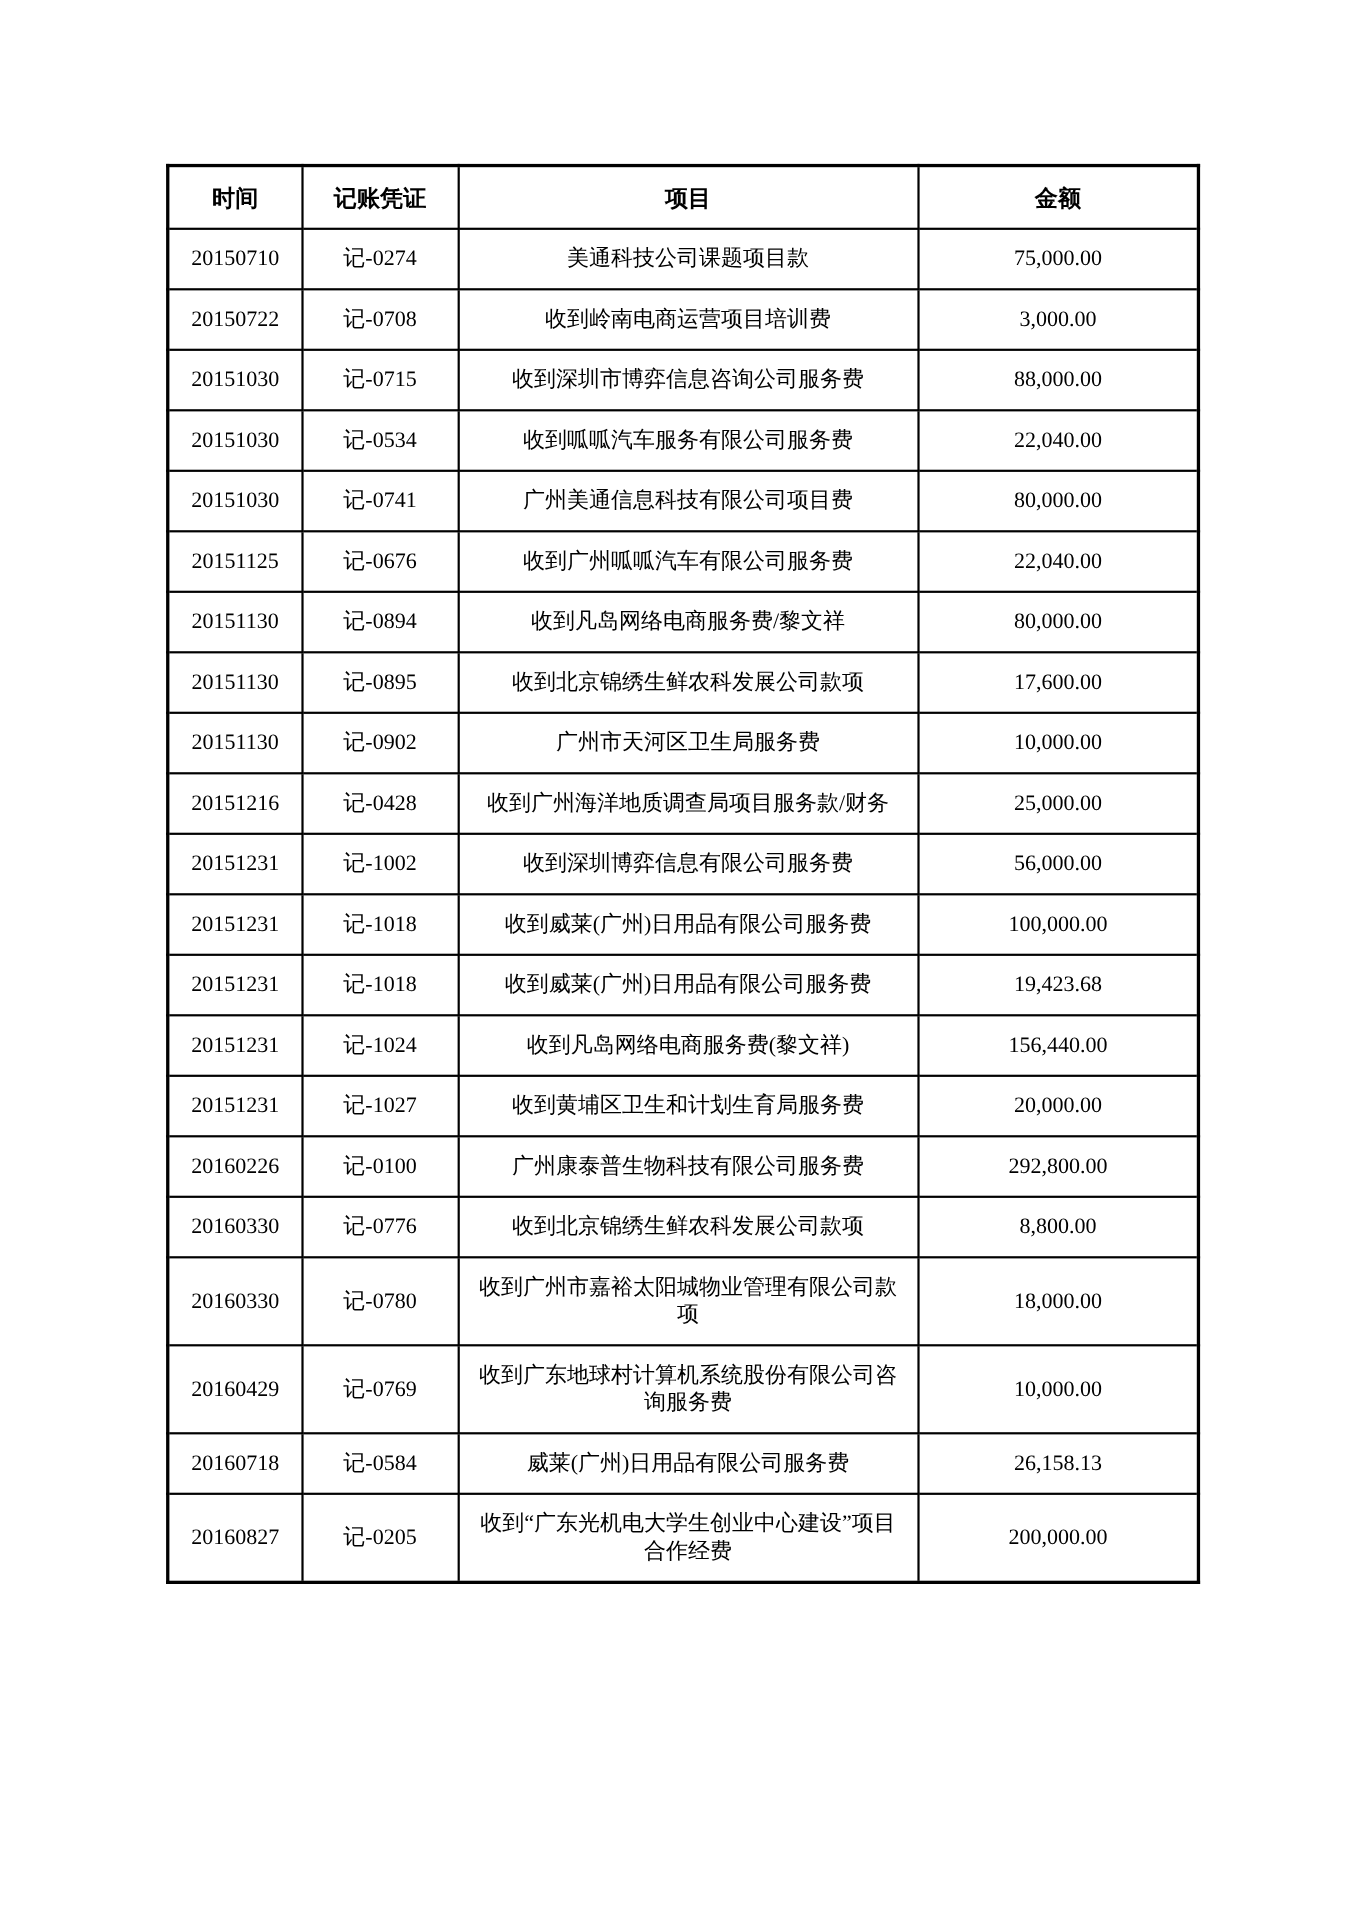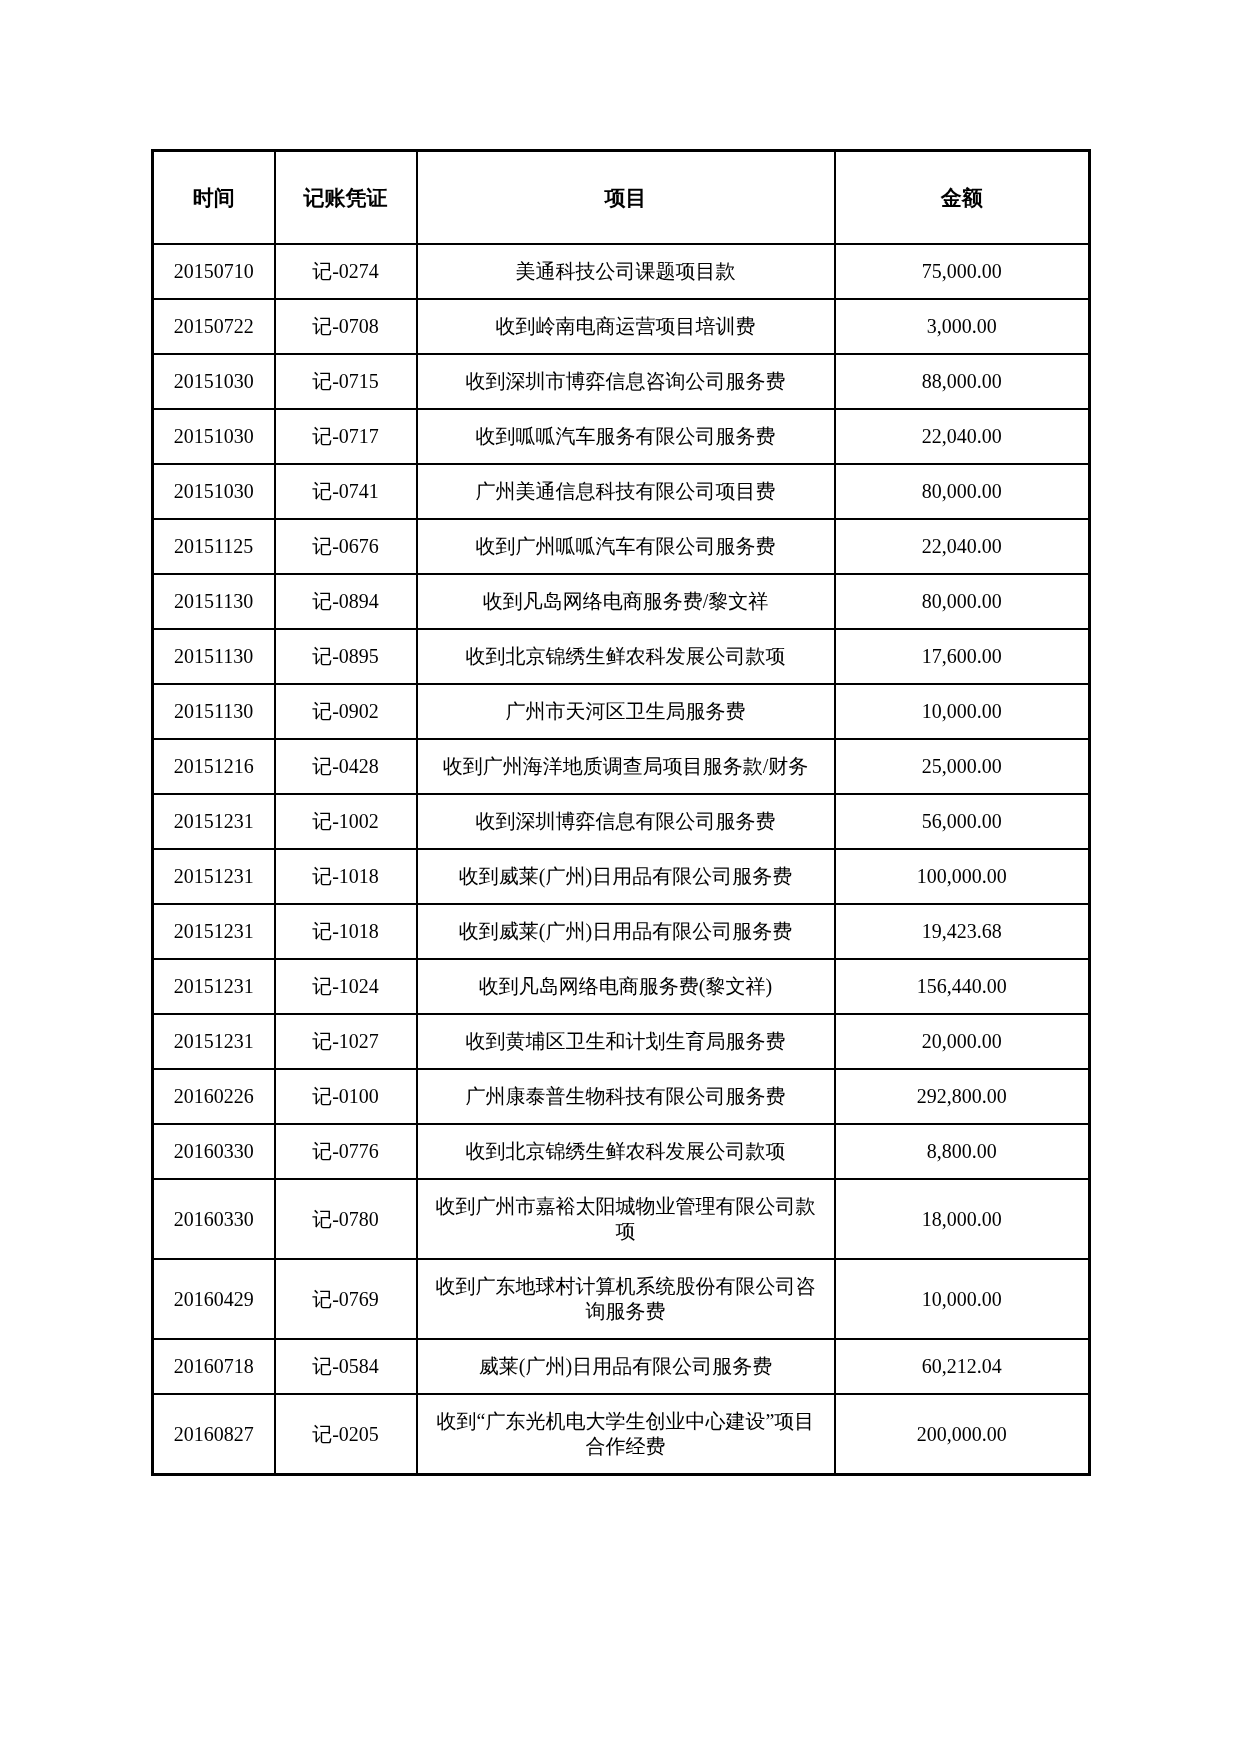--- a/index.html
+++ b/index.html
@@ -30,21 +30,21 @@
     border: 2px solid #000000;
     text-align: center;
     vertical-align: middle;
     overflow: hidden;
     word-break: break-all;
   }
   table.ledger th {
     font-size: 21px;
     font-weight: bold;
     height: 55px;
-    padding: 18px 8px;
+    padding: 0 8px;
   }
   table.ledger td {
     font-size: 20px;
     line-height: 25px;
     padding: 14px 10px;
   }
   col.c-date    { width: 122px; }
   col.c-voucher { width: 142px; }
   col.c-item    { width: 418px; }
   col.c-amount  { width: 255px; }
@@ -82,21 +82,21 @@
           <td>3,000.00</td>
         </tr>
         <tr>
           <td>20151030</td>
           <td>记-0715</td>
           <td>收到深圳市博弈信息咨询公司服务费</td>
           <td>88,000.00</td>
         </tr>
         <tr>
           <td>20151030</td>
-          <td>记-0717</td>
+          <td>记-0534</td>
           <td>收到呱呱汽车服务有限公司服务费</td>
           <td>22,040.00</td>
         </tr>
         <tr>
           <td>20151030</td>
           <td>记-0741</td>
           <td>广州美通信息科技有限公司项目费</td>
           <td>80,000.00</td>
         </tr>
         <tr>
@@ -180,21 +180,21 @@
         <tr>
           <td>20160429</td>
           <td>记-0769</td>
           <td>收到广东地球村计算机系统股份有限公司咨询服务费</td>
           <td>10,000.00</td>
         </tr>
         <tr>
           <td>20160718</td>
           <td>记-0584</td>
           <td>威莱(广州)日用品有限公司服务费</td>
-          <td>60,212.04</td>
+          <td>26,158.13</td>
         </tr>
         <tr>
           <td>20160827</td>
           <td>记-0205</td>
           <td>收到“广东光机电大学生创业中心建设”项目合作经费</td>
           <td>200,000.00</td>
         </tr>
       </tbody>
   </table>
 </div>

